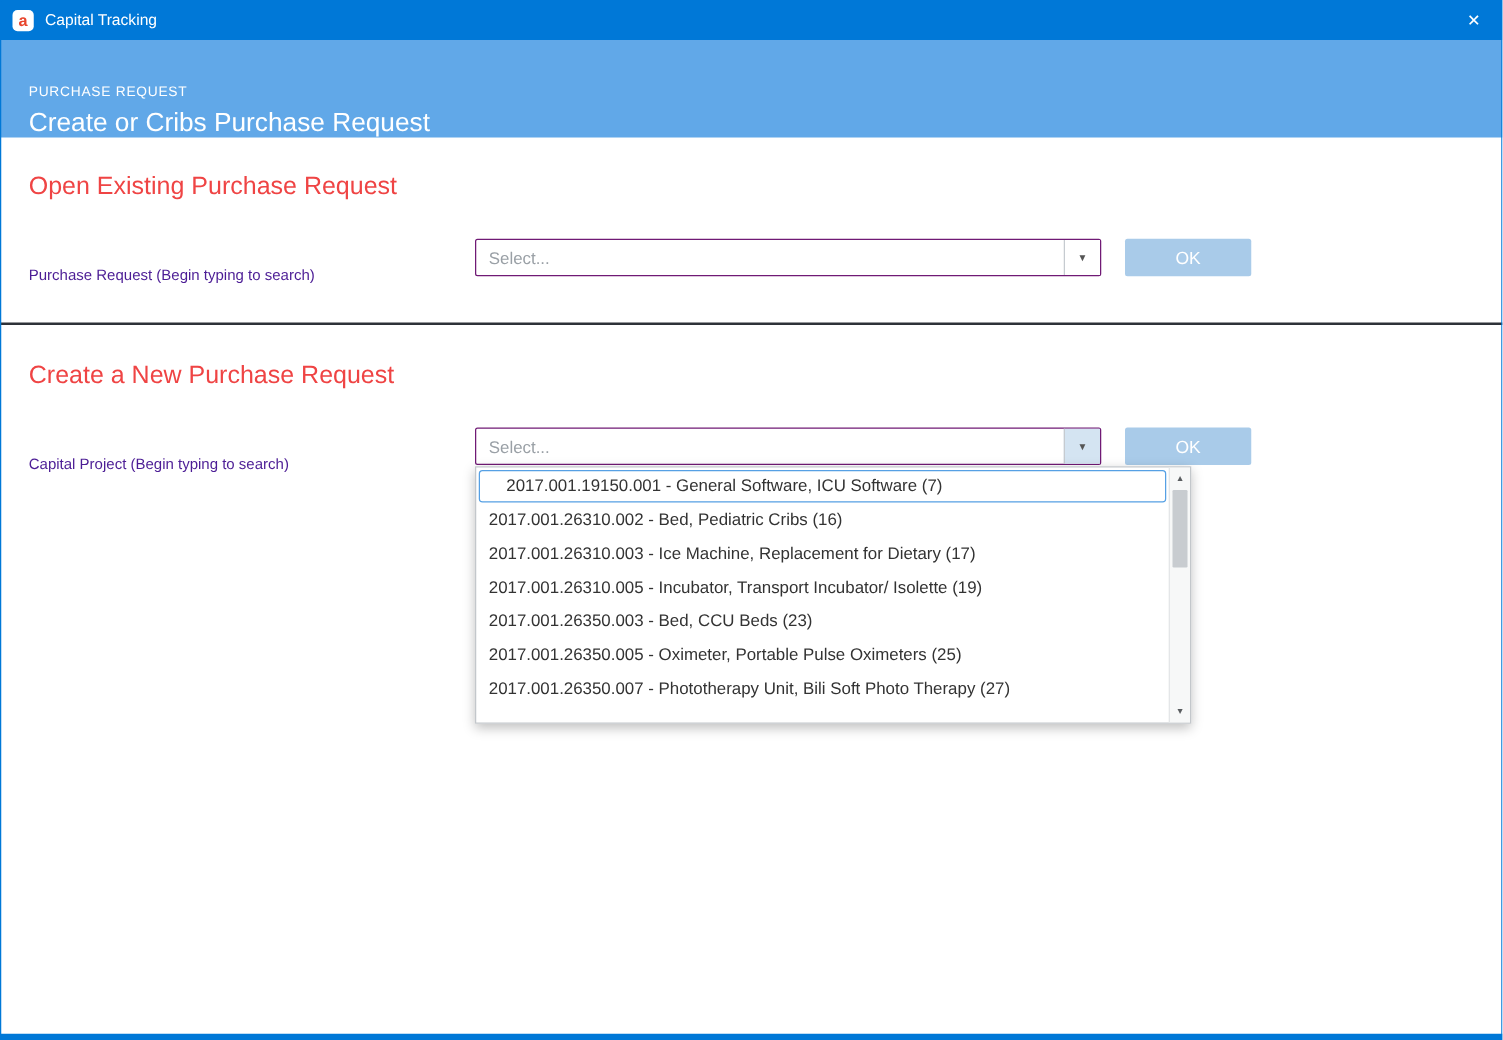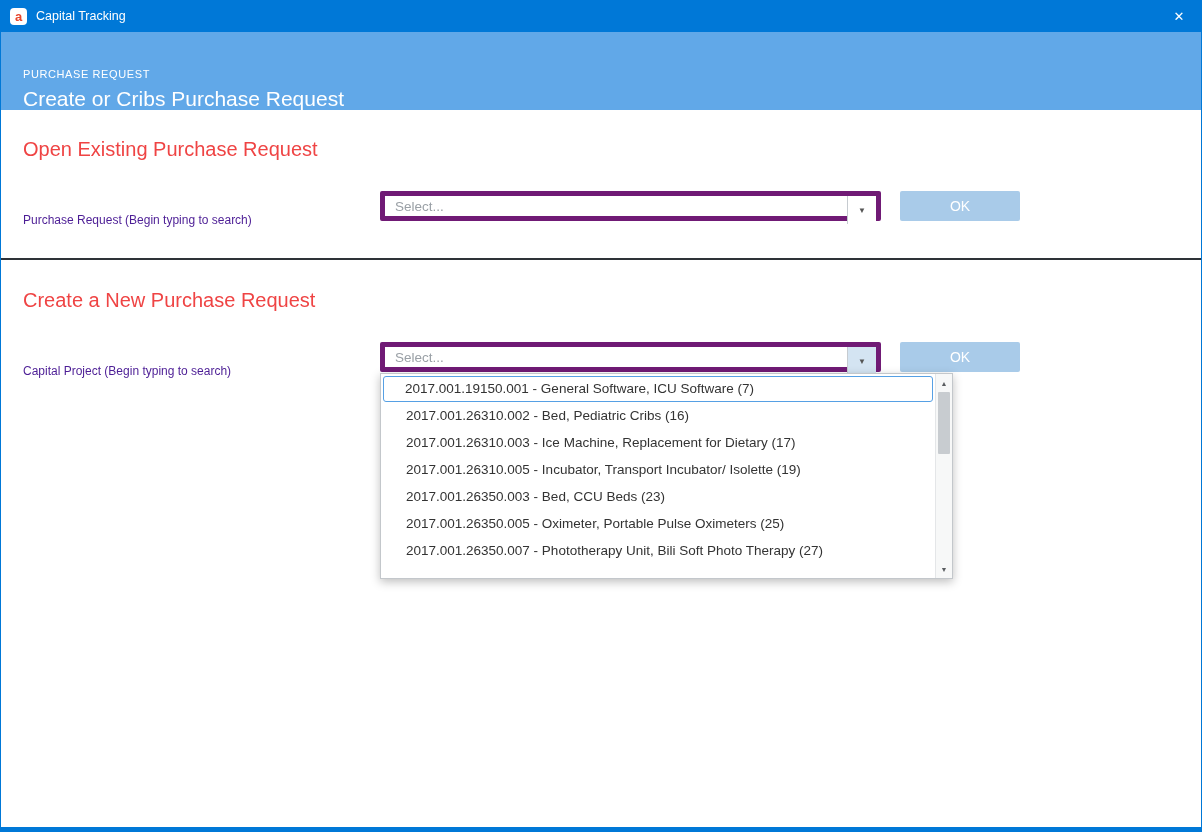--- a/index.html
+++ b/index.html
@@ -47,57 +47,57 @@
   .section-heading {
     position: absolute; left: 23px;
     color: #ef4444; font-size: 20px; font-weight: 400;
   }
   .field-label {
     position: absolute; left: 23px;
     color: #4c1d95; font-size: 12px; margin-top: 14px;
   }
   .combo {
     position: absolute; left: 380px; width: 501px; height: 30px;
-    border: 5px solid #701a75; border-radius: 2px; background: #fff;
+    border: 1px solid #701a75; border-radius: 2px; background: #fff;
   }
   .combo input {
     border: none; outline: none; background: transparent;
     width: calc(100% - 32px); height: 100%;
     padding: 0 0 0 10px; font-size: 13.5px;
     font-family: "Liberation Sans", sans-serif; color: #444;
   }
   .combo input::placeholder { color: #9aa0a6; }
   .combo-arrow {
     position: absolute; right: 0; top: 0; width: 29px; height: 28px;
     border-left: 1px solid #c6cbd0; background: #fff;
     display: flex; align-items: center; justify-content: center;
     font-size: 8px; color: #555; cursor: pointer;
   }
   .combo-arrow.active { background: #d4e4f2; }
   .ok-btn {
-    position: absolute; left: 900px; width: 120px; height: 30px;
+    position: absolute; left: 900px; width: 101px; height: 30px;
     background: #a9cbe9; color: #ffffff;
     border: none; border-radius: 2px;
     font-size: 14px; font-family: "Liberation Sans", sans-serif;
     cursor: pointer;
   }
   .divider {
     position: absolute; top: 258px; left: 0; width: 100%; height: 2px;
     background: #2e3238;
   }
   
   .dropdown {
     position: absolute; left: 380px; top: 373px; width: 573px; height: 206px;
     background: #fff; border: 1px solid #c3c7cb;
     box-shadow: 0 3px 9px rgba(0,0,0,0.25);
     overflow: hidden; z-index: 10;
   }
   .dropdown-items { position: absolute; left: 0; top: 0; right: 17px; bottom: 0; overflow: hidden; }
   .dropdown-item {
-    height: 27px; line-height: 27px; padding-left: 25px;
+    height: 27px; line-height: 27px; padding-left: 10px;
     font-size: 13.5px; color: #333;
     white-space: nowrap; overflow: hidden; cursor: pointer;
   }
   .dropdown-item.selected {
     border: 1px solid #56a0e4; border-radius: 3px;
     margin: 2px 2px 0 2px; padding-left: 21px;
     height: 26px; line-height: 24px;
   }
   
   .scrollbar {

